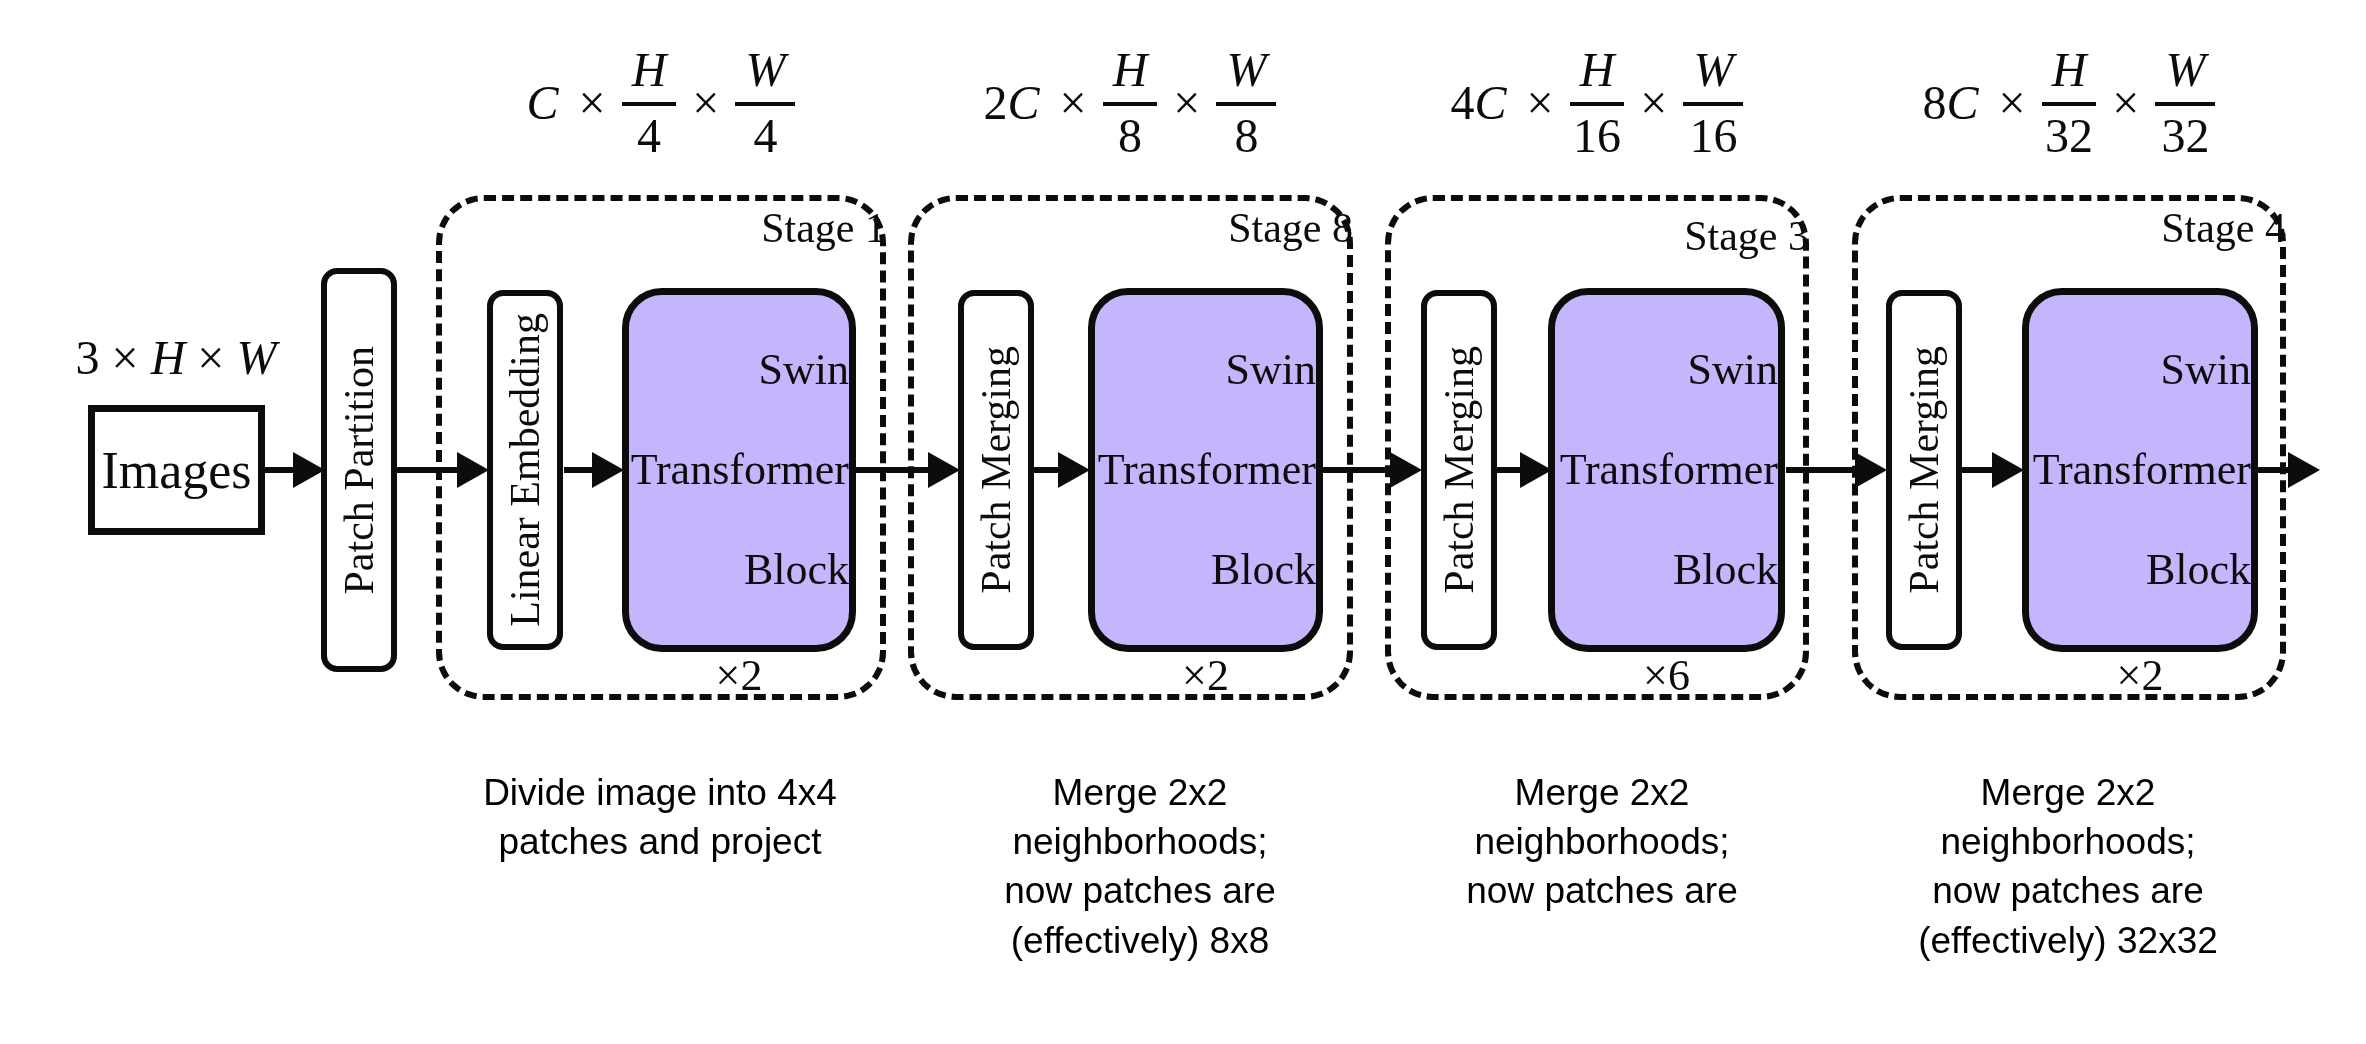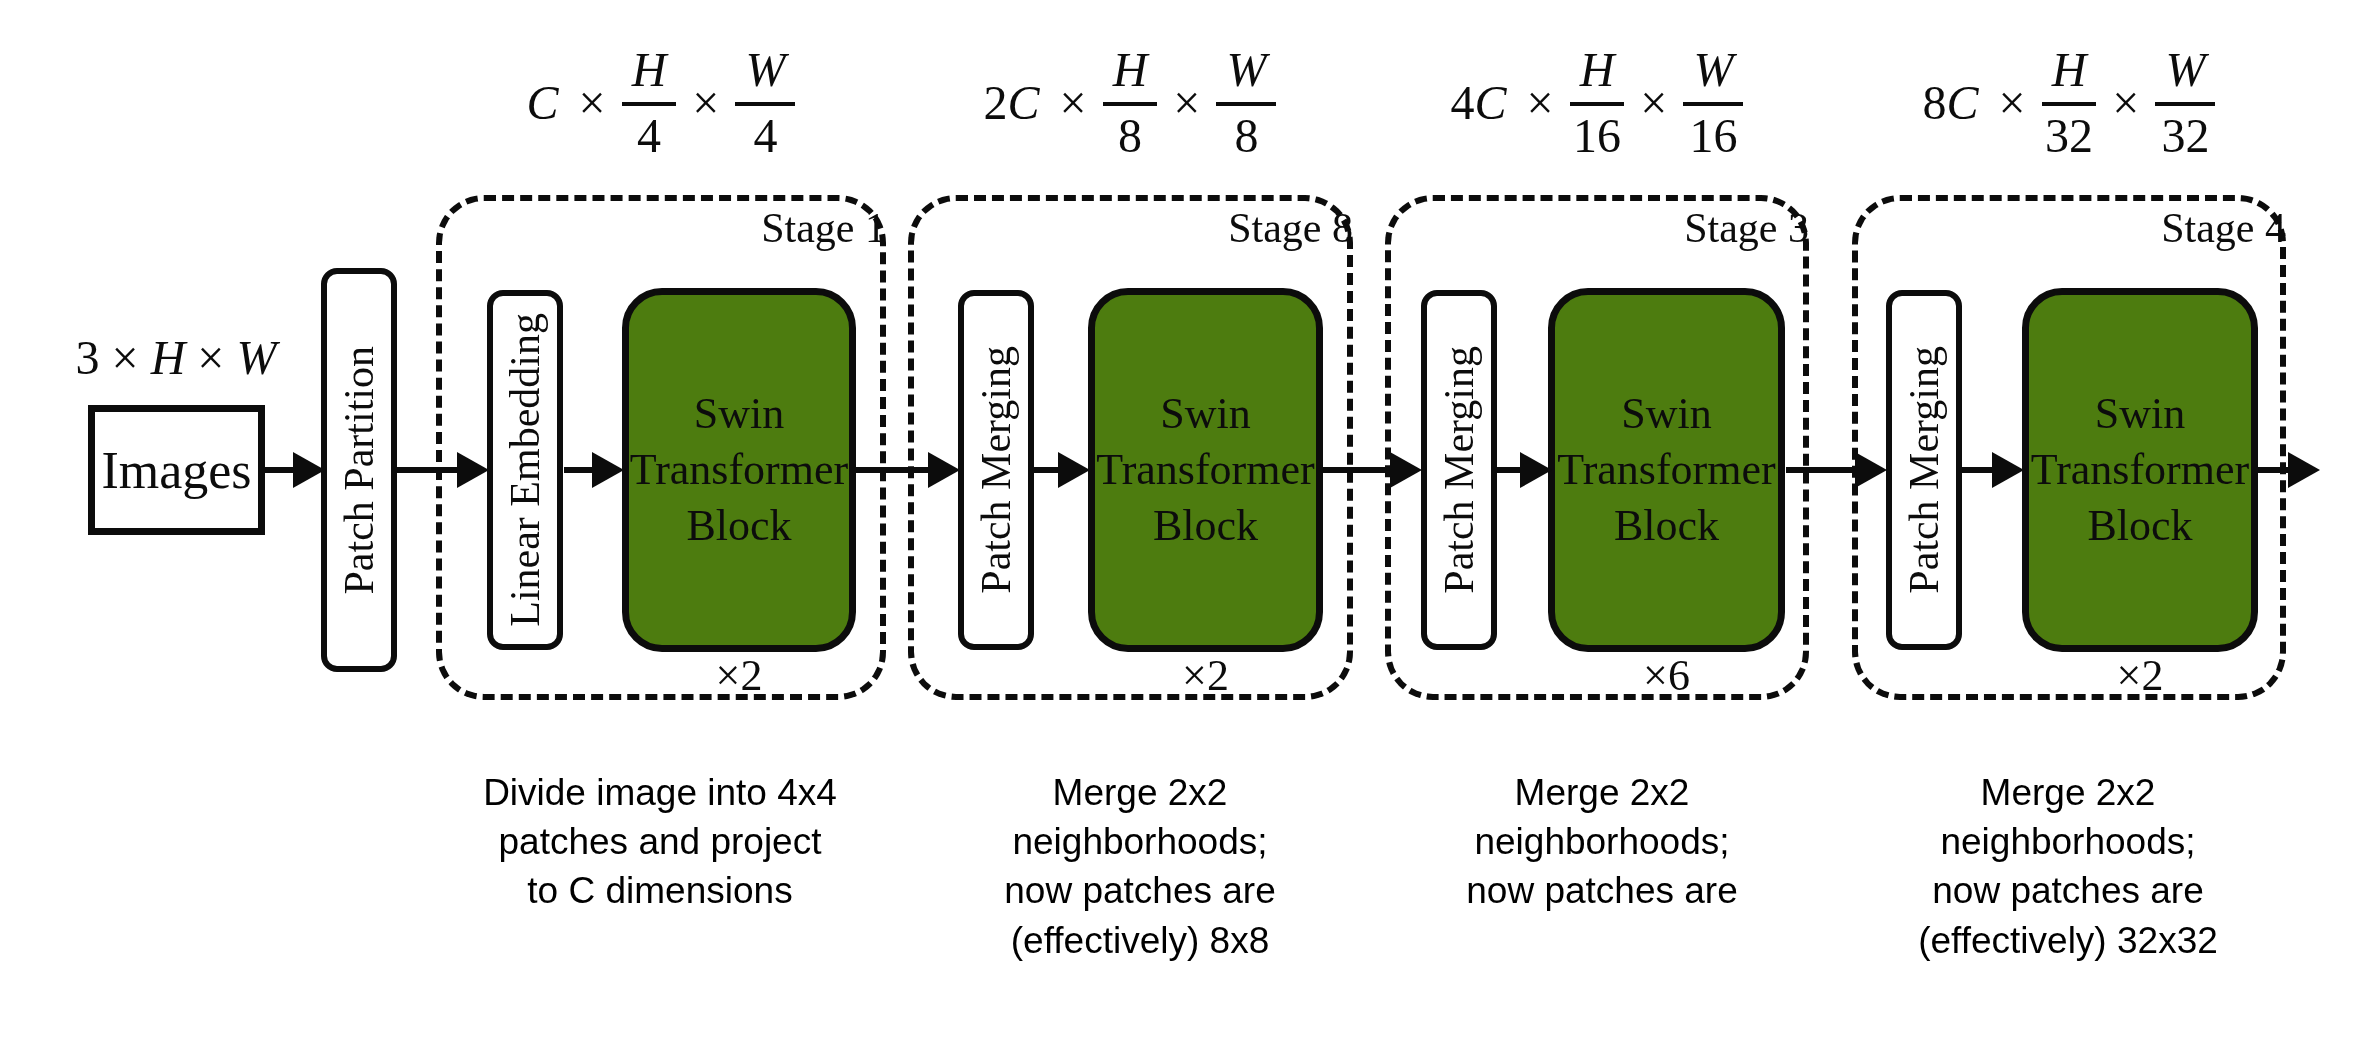--- a/index.html
+++ b/index.html
@@ -7,22 +7,22 @@
     position:relative;width:2366px;height:1044px;background:#ffffff;overflow:hidden;
     font-family:"Liberation Serif",serif;color:#0c0c0c;
   }
   
   .solid-box{position:absolute;border:7px solid #0c0c0c;background:#ffffff;
     display:flex;align-items:center;justify-content:center;box-sizing:border-box;}
   .vbox{position:absolute;border:6px solid #0c0c0c;border-radius:16px;background:#ffffff;
     display:flex;align-items:center;justify-content:center;box-sizing:border-box;}
   .vlabel{writing-mode:vertical-rl;transform:rotate(180deg);
     font-size:42px;line-height:1;white-space:nowrap;}
-  .swin-box{position:absolute;border:7px solid #0c0c0c;border-radius:40px;background:#4d7c0f;
-    display:flex;flex-direction:column;align-items:center;justify-content:center;box-sizing:border-box;}
+  .swin-box{position:absolute;border:7px solid #0c0c0c;border-radius:40px;background:#c4b5fd;
+    display:flex;flex-direction:column;align-items:flex-end;justify-content:center;box-sizing:border-box;gap:44px;}
   .swin-box .line{font-size:44px;line-height:1.28;text-align:center;}
   .stage-dashed{position:absolute;top:195px;height:505px;border:6px dashed #0c0c0c;
     border-radius:48px;box-sizing:border-box;background:transparent;}
   .stage-label{position:absolute;top:204px;font-size:42px;text-align:right;}
   .repeat-label{position:absolute;top:650px;font-size:44px;text-align:center;}
   .images-label{font-size:52px;}
   
   .arrow{position:absolute;top:470px;transform:translateY(-50%);height:36px;
     display:flex;align-items:center;}
   .arrow .shaft{flex:1;height:6px;background:#0c0c0c;}
@@ -127,21 +127,20 @@
   </div>
   <div class="swin-box" style="left:622px;top:288px;width:234px;height:364px;">
     <span class="line">Swin</span>
     <span class="line">Transformer</span>
     <span class="line">Block</span>
   </div>
   <div class="repeat-label" style="left:622px;width:234px;">×2</div>
   <div class="caption" style="left:410px;">
     <div>Divide image into 4x4</div>
     <div>patches and project</div>
-    <div>to C dimensions</div>
   </div>
 
   <div class="stage-dashed" style="left:908px;width:445px;"></div>
   <div class="stage-label" style="left:908px;width:445px;">Stage 8</div>
   <div class="vbox" style="left:958px;top:290px;width:76px;height:360px;">
     <span class="vlabel">Patch Merging</span>
   </div>
   <div class="swin-box" style="left:1088px;top:288px;width:235px;height:364px;">
     <span class="line">Swin</span>
     <span class="line">Transformer</span>
@@ -149,21 +148,21 @@
   </div>
   <div class="repeat-label" style="left:1088px;width:235px;">×2</div>
   <div class="caption" style="left:890px;">
     <div>Merge 2x2</div>
     <div>neighborhoods;</div>
     <div>now patches are</div>
     <div>(effectively) 8x8</div>
   </div>
 
   <div class="stage-dashed" style="left:1385px;width:424px;"></div>
-  <div class="stage-label" style="left:1385px;width:424px;">Stage 3</div>
+  <div class="stage-label" style="left:1385px;width:424px;margin-top:8px;">Stage 3</div>
   <div class="vbox" style="left:1421px;top:290px;width:76px;height:360px;">
     <span class="vlabel">Patch Merging</span>
   </div>
   <div class="swin-box" style="left:1548px;top:288px;width:237px;height:364px;">
     <span class="line">Swin</span>
     <span class="line">Transformer</span>
     <span class="line">Block</span>
   </div>
   <div class="repeat-label" style="left:1548px;width:237px;">×6</div>
   <div class="caption" style="left:1352px;">

